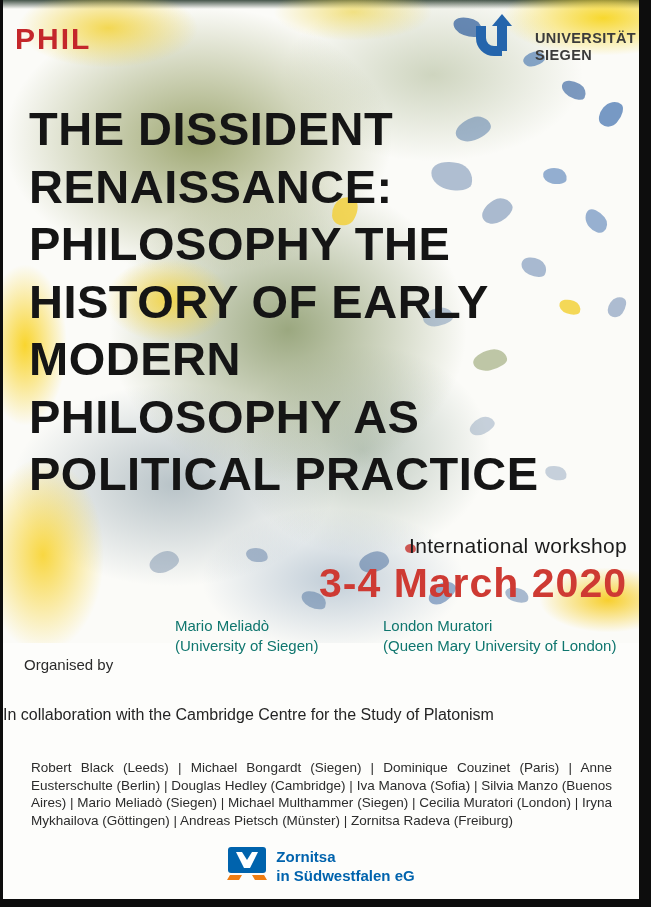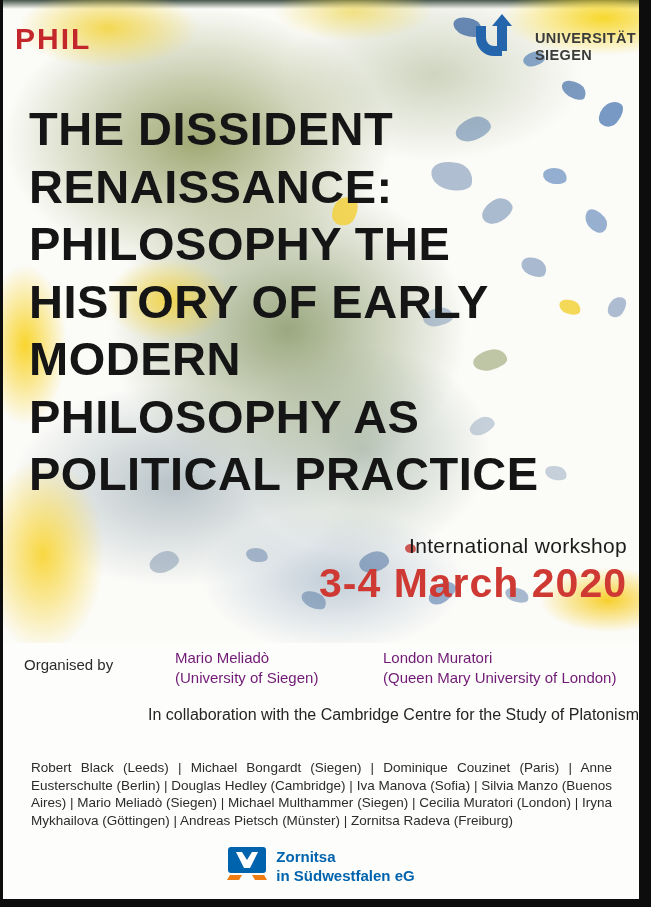--- a/index.html
+++ b/index.html
@@ -49,24 +49,24 @@
     color:#151515;
   }
   .title span{display:block;}
   
   .event{position:absolute;right:12px;top:534px;text-align:right;}
   .event .workshop{font-size:21px;color:#1b1b1b;letter-spacing:.3px;}
   .event .date{font-size:41px;font-weight:700;color:#ce3a33;letter-spacing:1px;margin:2px 0 1px;}
   .event .venue{font-size:20px;color:#1b1b1b;letter-spacing:.2px;}
   
   .org-label{position:absolute;left:21px;top:656px;font-size:15px;color:#2b2b2b;}
-  .org-col{position:absolute;top:648px;font-size:15px;line-height:19.5px;color:#701a75;}
+  .org-col{position:absolute;top:616px;font-size:15px;line-height:19.5px;color:#0f766e;}
   .org-col.c1{left:172px;}
   .org-col.c2{left:380px;}
-  .collab{position:absolute;left:0;top:706px;width:636px;text-align:right;
+  .collab{position:absolute;left:0;top:706px;width:636px;text-align:left;
     font-size:16px;color:#252525;}
   .participants{position:absolute;left:28px;top:759px;width:581px;
     font-size:13.5px;line-height:17.6px;text-align:justify;color:#2c2c2c;}
   .sponsor{position:absolute;left:0;top:847px;width:636px;display:flex;
     justify-content:center;align-items:flex-start;gap:9px;}
   .sponsor .txt{margin-top:1px;font-size:15px;font-weight:700;line-height:18.5px;color:#0063ad;}
 </style>
 </head>
 <body>
 

